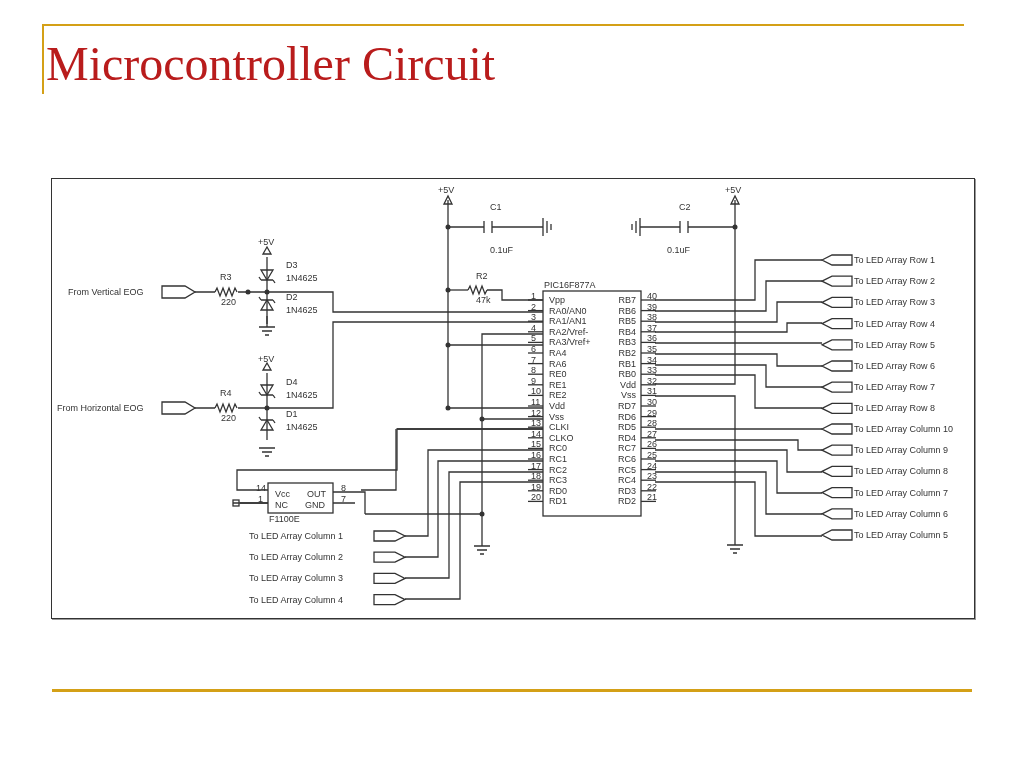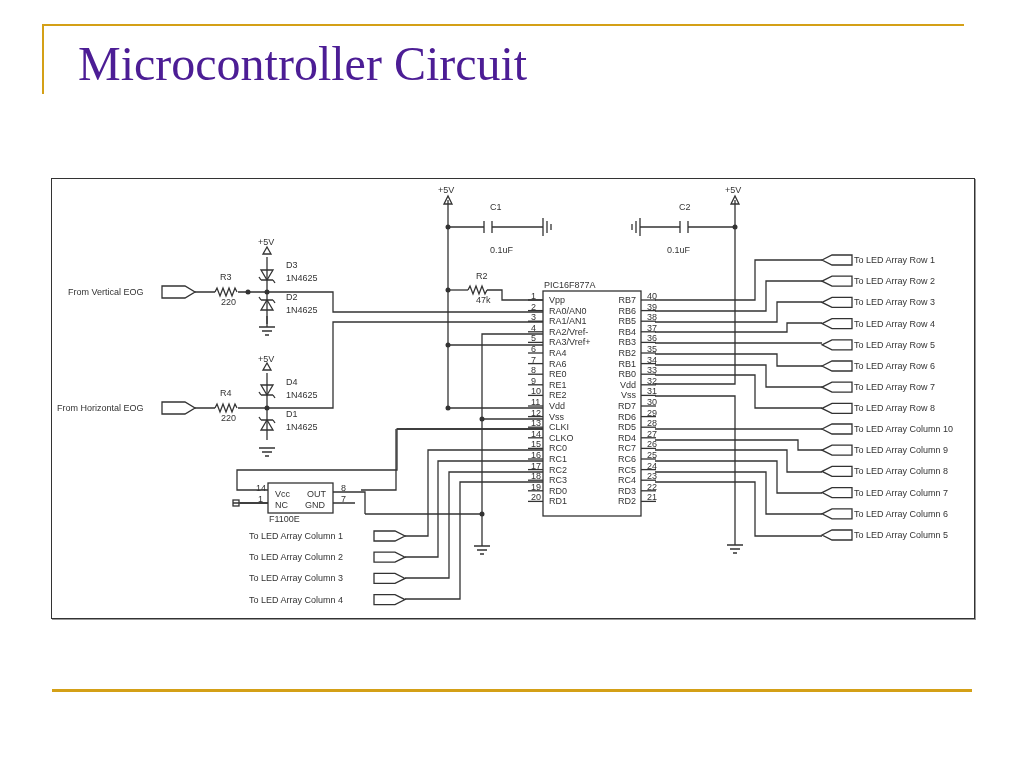--- a/index.html
+++ b/index.html
@@ -1,20 +1,20 @@
 <!DOCTYPE html>
 <html><head>
 <meta charset="utf-8">
 <style>
   html, body { margin:0; padding:0; background:#ffffff; }
   body { width:1024px; height:768px; position:relative; overflow:hidden; font-family:"Liberation Sans", sans-serif; }
   .top-rule { position:absolute; left:42px; top:24px; width:922px; height:2px; background:#d4a017; }
   .left-rule { position:absolute; left:42px; top:24px; width:2px; height:70px; background:#d4a017; }
   .bottom-rule { position:absolute; left:52px; top:689px; width:920px; height:3px; background:#d4a017; }
-  .title { position:absolute; left:78px; top:40px; font-family:"Liberation Serif", serif; font-size:48px; color:#4c1d95; line-height:1; white-space:nowrap; }
+  .title { position:absolute; left:46px; top:40px; font-family:"Liberation Serif", serif; font-size:48px; color:#b91c1c; line-height:1; white-space:nowrap; }
   .schematic-frame { position:absolute; left:51px; top:178px; width:922px; height:439px; border:1px solid #333; box-shadow:1px 1px 0 #999; background:#fff; }
   svg { position:absolute; left:0; top:0; }
   svg text { font-family:"Liberation Sans", sans-serif; font-size:9px; fill:#333; }
   svg .pin { font-size:9px; }
   .w { stroke:#333; stroke-width:1.3; fill:none; }
   .dot { fill:#333; }
 </style>
 </head>
 <body>
 

